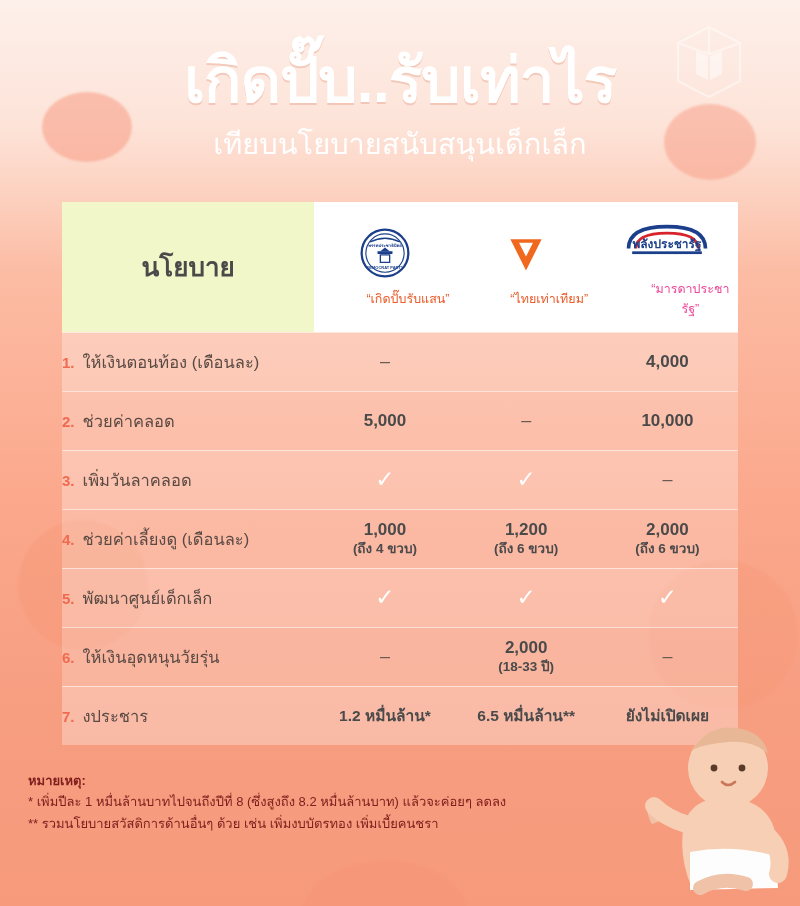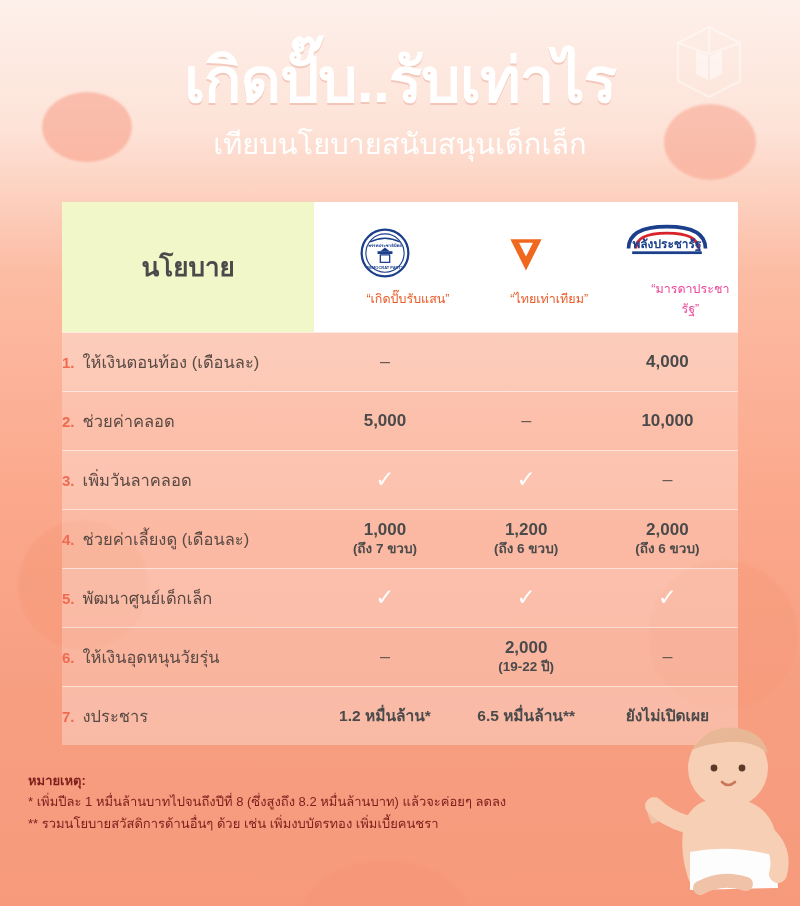--- a/index.html
+++ b/index.html
@@ -217,34 +217,34 @@
       <td class="cell-val"><span>10,000</span></td>
     </tr>
     <tr class="row">
       <td class="cell-label"><span class="num">3.</span><span>เพิ่มวันลาคลอด</span></td>
       <td class="cell-val"><span class="check">✓</span></td>
       <td class="cell-val"><span class="check">✓</span></td>
       <td class="cell-val"><span class="dash">–</span></td>
     </tr>
     <tr class="row">
       <td class="cell-label"><span class="num">4.</span><span>ช่วยค่าเลี้ยงดู (เดือนละ)</span></td>
-      <td class="cell-val"><span>1,000</span><span class="sub">(ถึง 7 ขวบ)</span></td>
+      <td class="cell-val"><span>1,000</span><span class="sub">(ถึง 4 ขวบ)</span></td>
       <td class="cell-val"><span>1,200</span><span class="sub">(ถึง 6 ขวบ)</span></td>
       <td class="cell-val"><span>2,000</span><span class="sub">(ถึง 6 ขวบ)</span></td>
     </tr>
     <tr class="row">
       <td class="cell-label"><span class="num">5.</span><span>พัฒนาศูนย์เด็กเล็ก</span></td>
       <td class="cell-val"><span class="check">✓</span></td>
       <td class="cell-val"><span class="check">✓</span></td>
       <td class="cell-val"><span class="check">✓</span></td>
     </tr>
     <tr class="row">
       <td class="cell-label"><span class="num">6.</span><span>ให้เงินอุดหนุนวัยรุ่น</span></td>
       <td class="cell-val"><span class="dash">–</span></td>
-      <td class="cell-val"><span>2,000</span><span class="sub">(19-22 ปี)</span></td>
+      <td class="cell-val"><span>2,000</span><span class="sub">(18-33 ปี)</span></td>
       <td class="cell-val"><span class="dash">–</span></td>
     </tr>
     <tr class="row">
       <td class="cell-label"><span class="num">7.</span><span>งประชาร</span></td>
       <td class="cell-val small-budget"><span>1.2 หมื่นล้าน*</span></td>
       <td class="cell-val small-budget"><span>6.5 หมื่นล้าน**</span></td>
       <td class="cell-val small-budget"><span>ยังไม่เปิดเผย</span></td>
     </tr>
   </tbody>
 </table>

